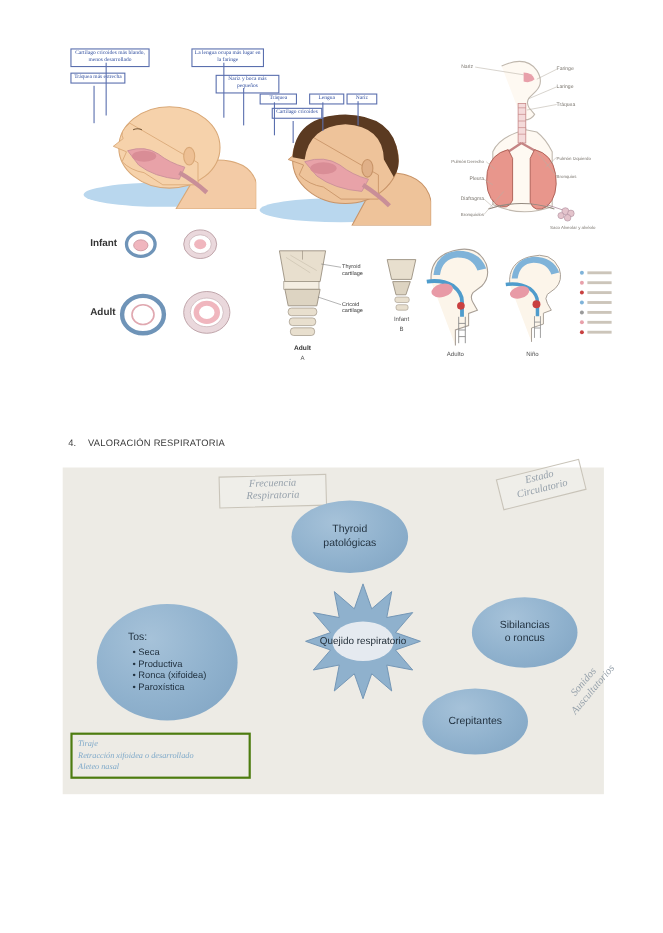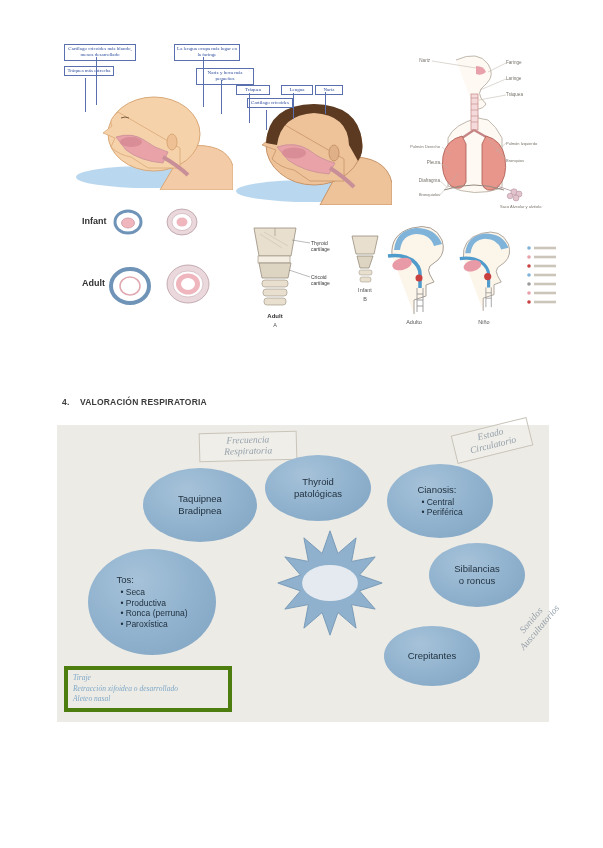--- a/index.html
+++ b/index.html
@@ -10,41 +10,41 @@
   
   .blabel{position:absolute;font-family:"Liberation Serif",serif;font-size:5px;line-height:1.25;
           color:#2f4d9e;border:0.5px solid #5a6fae;padding:1px 2px;text-align:center;
           background:rgba(255,255,255,.65);}
   .leader{position:absolute;width:1px;background:#5a6fae;}
 
   .rowlab{position:absolute;font-size:9px;font-weight:600;color:#333;}
   .tinylab{position:absolute;font-size:5px;line-height:1.25;color:#3a3a3a;}
 
   
-  .section-heading{position:absolute;left:62px;top:397px;font-size:8.5px;font-weight:bold;
+  .section-heading{position:absolute;left:62px;top:397px;font-size:8.5px;font-weight:normal;
                    color:#3b3b3b;letter-spacing:.2px;}
   .section-heading .num{display:inline-block;width:18px;}
 
   
   .cmap{position:absolute;left:57px;top:425px;width:492px;height:297px;background:#edebe5;}
   .node{position:absolute;border-radius:50%;display:flex;align-items:center;justify-content:center;
         text-align:center;font-size:9.5px;line-height:1.25;color:#223240;
         background:radial-gradient(ellipse at 38% 30%, #a6c2d9 0%, #8fb1cd 55%, #7fa3c2 100%);}
   .node .ln{display:block;}
   .node-pack{text-align:left;}
   .node-title{font-size:9.5px;}
   .node-list{list-style:none;margin:1px 0 0 4px;padding:0;font-size:8.5px;text-align:left;}
   .node-list li::before{content:"•  ";}
   .annot{position:absolute;font-family:"Liberation Serif",serif;font-style:italic;
          color:#96a1ab;font-size:9.5px;line-height:1.2;text-align:center;}
   .annot .ln{display:block;}
   .annot.boxed{border:1px solid #c9c4b9;padding:2px 0;background:rgba(255,255,255,.15);}
   .star-text{position:absolute;display:flex;align-items:center;justify-content:center;
              text-align:center;font-size:9px;color:#222e38;line-height:1.25;}
-  .notebox{position:absolute;border:4px solid #4d7c0f;padding:3px 5px;
+  .notebox{position:absolute;border:2px solid #4d7c0f;padding:3px 5px;
            font-family:"Liberation Serif",serif;font-style:italic;font-size:7.5px;
            line-height:1.4;color:#7fa9c9;}
   .notebox .ln{display:block;}
 
   
   .dlabel{font-family:"Liberation Sans",sans-serif;font-size:4.6px;fill:#7a756e;}
   .dlabel-sm{font-family:"Liberation Sans",sans-serif;font-size:4px;fill:#7a756e;}
   .cap{font-family:"Liberation Sans",sans-serif;font-size:5.5px;fill:#555;}
   .capb{font-family:"Liberation Sans",sans-serif;font-size:6px;font-weight:bold;fill:#333;}
 </style>
@@ -231,51 +231,36 @@
     <div class="annot boxed" style="left:396px;top:1px;width:76px;transform:rotate(-14deg)">
       <span class="ln">Estado</span>
       <span class="ln">Circulatorio</span>
     </div>
 
     <div class="annot" style="left:424px;top:188px;width:110px;transform:rotate(-50deg)">
       <span class="ln">Sonidos</span>
       <span class="ln">Auscultatorios</span>
     </div>
 
-    <div class="node" style="left:86px;top:43px;width:114px;height:74px">
-      <div>
-        <span class="ln">Taquipnea</span>
-        <span class="ln">Bradipnea</span>
-      </div>
-    </div>
 
     <div class="node" style="left:208px;top:30px;width:106px;height:66px">
       <div>
         <span class="ln">Thyroid</span>
         <span class="ln">patológicas</span>
       </div>
     </div>
 
-    <div class="node" style="left:330px;top:39px;width:106px;height:74px">
-      <div class="node-pack">
-        <div class="node-title">Cianosis:</div>
-        <ul class="node-list">
-          <li>Central</li>
-          <li>Periférica</li>
-        </ul>
-      </div>
-    </div>
 
     <div class="node" style="left:31px;top:124px;width:128px;height:106px">
       <div class="node-pack">
         <div class="node-title">Tos:</div>
         <ul class="node-list">
           <li>Seca</li>
           <li>Productiva</li>
-          <li>Ronca (perruna)</li>
+          <li>Ronca (xifoidea)</li>
           <li>Paroxística</li>
         </ul>
       </div>
     </div>
 
     <div class="node" style="left:372px;top:118px;width:96px;height:64px">
       <div>
         <span class="ln">Sibilancias</span>
         <span class="ln">o roncus</span>
       </div>
@@ -283,20 +268,26 @@
 
     <div class="node" style="left:327px;top:201px;width:96px;height:60px">
       <div>Crepitantes</div>
     </div>
 
 
     <svg class="abs" style="left:219px;top:104px" width="108" height="108" viewBox="0 0 120 120">
       <polygon points="118,60 92.8,68.8 110.2,89 84,84 89,110.2 68.8,92.8 60,118 51.2,92.8 31,110.2 36,84 9.8,89 27.2,68.8 2,60 27.2,51.2 9.8,31 36,36 31,9.8 51.2,27.2 60,2 68.8,27.2 89,9.8 84,36 110.2,31 92.8,51.2" fill="#8fb1cd" stroke="#7396b5" stroke-width="1"></polygon>
       <ellipse cx="60" cy="60" rx="31" ry="20" fill="#eef1f4" opacity="0.9"></ellipse>
     </svg>
+    <div class="star-text" style="left:219px;top:104px;width:108px;height:108px">
+      <div>
+        <span class="ln">Quejido</span>
+        <span class="ln">respiratorio</span>
+      </div>
+    </div>
 
     <div class="notebox" style="left:7px;top:241px;width:150px">
       <span class="ln">Tiraje</span>
       <span class="ln">Retracción xifoidea o desarrollado</span>
       <span class="ln">Aleteo nasal</span>
     </div>
 
   </div>
 </div>
 

